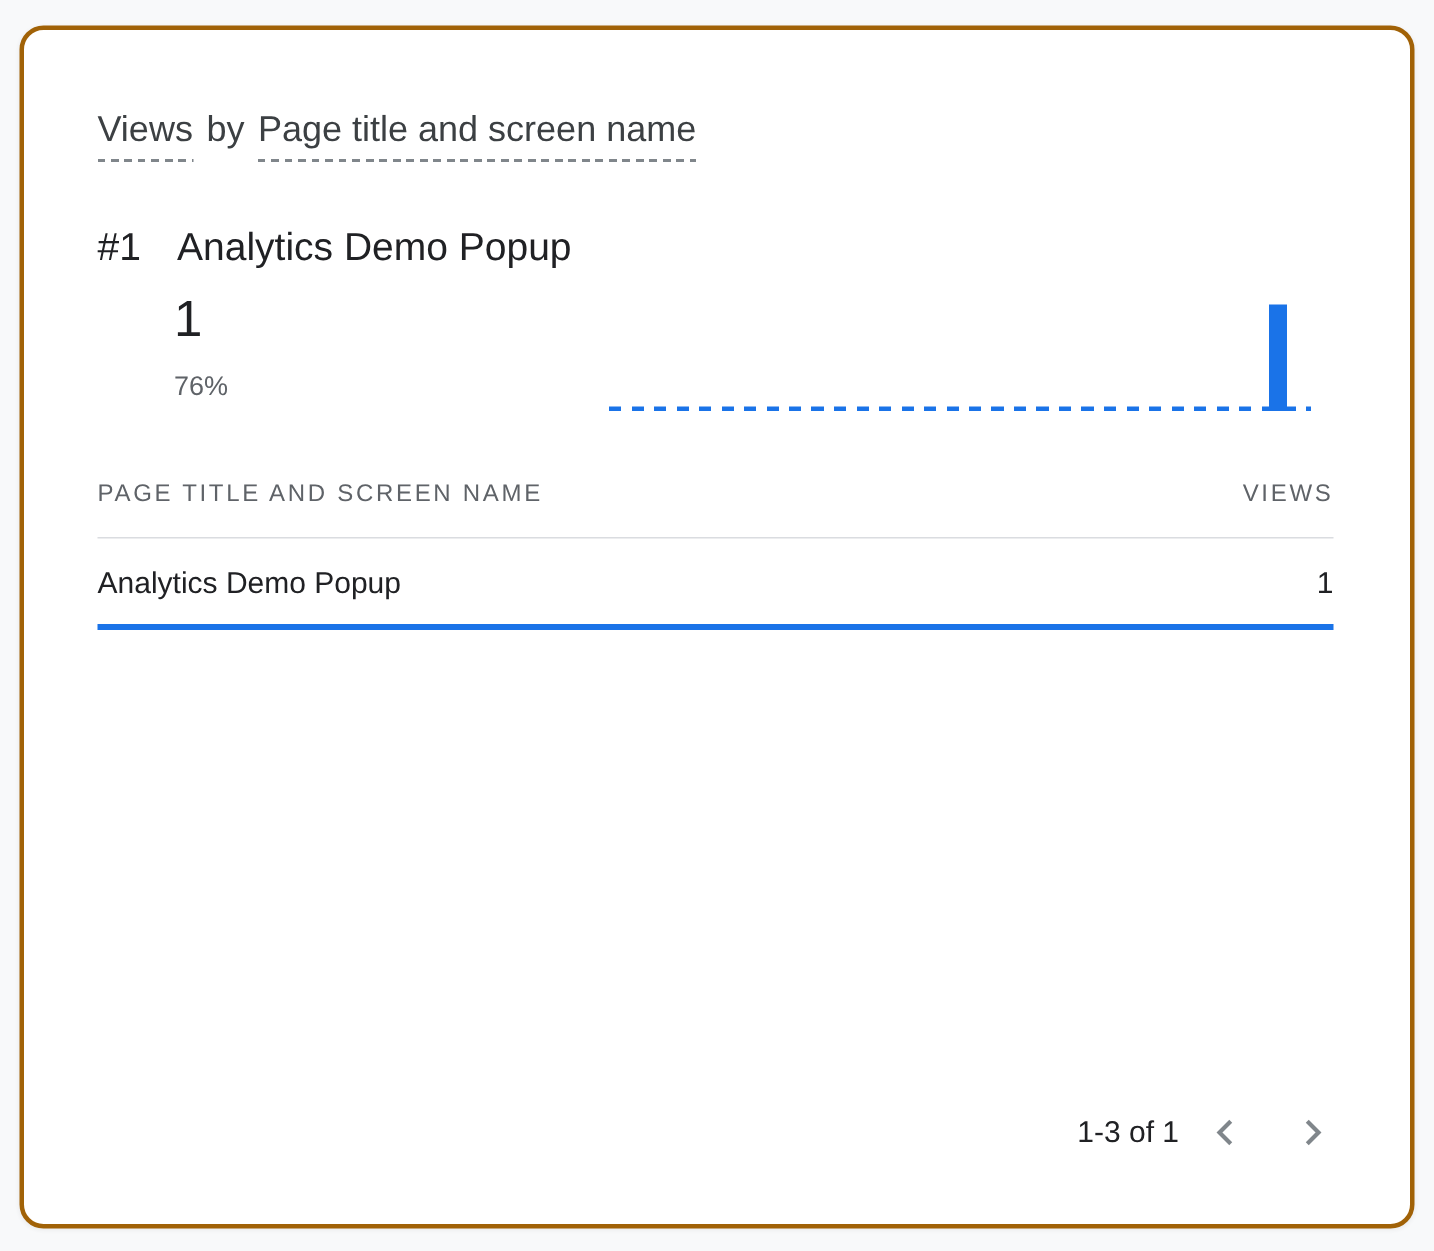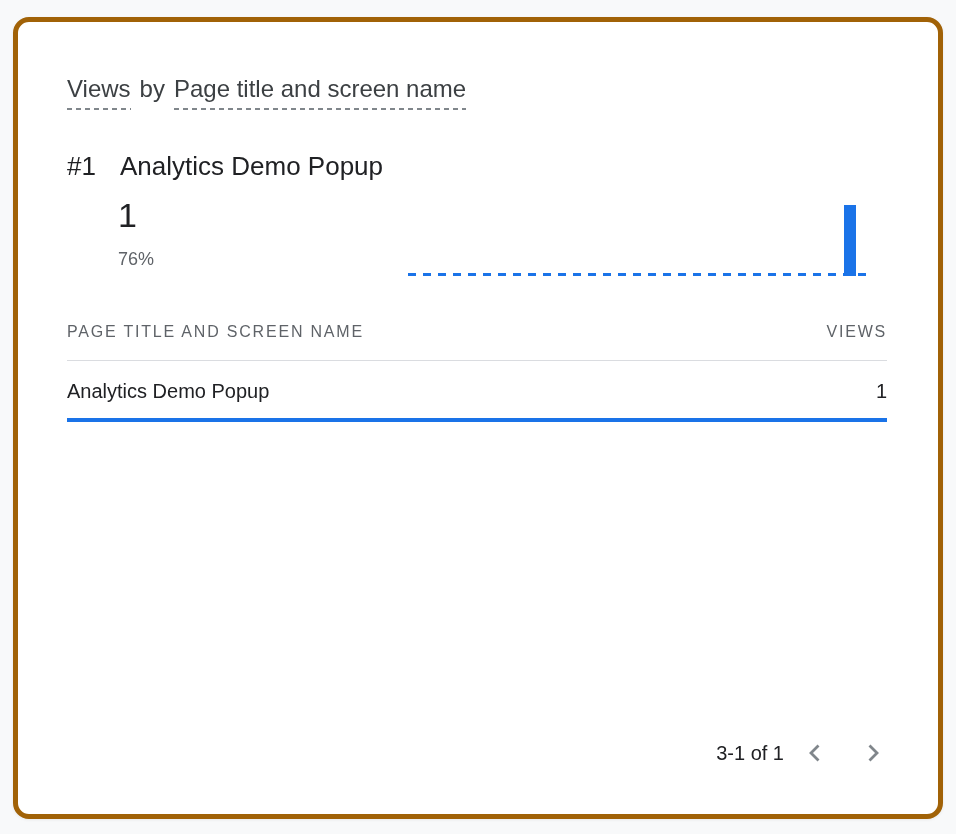--- a/index.html
+++ b/index.html
@@ -6,21 +6,21 @@
   html,body {
     width:956px; height:834px;
     background:#f8f9fa;
     font-family:"Liberation Sans", sans-serif;
     overflow:hidden;
   }
   .card {
     position:absolute; left:13px; top:17px;
     width:930px; height:802px;
     background:#ffffff;
-    border:5px solid #a16207;
+    border:3px solid #a16207;
     border-radius:16px;
     box-shadow:0 1px 3px rgba(60,64,67,.08);
     padding:52px 51px 0 49px;
   }
   
   .card-title {
     font-size:24px; line-height:30px;
     color:#3c4043;
     white-space:nowrap;
   }
@@ -109,21 +109,21 @@
       <span>VIEWS</span>
     </div>
     <div class="table-row">
       <span>Analytics Demo Popup</span>
       <span>1</span>
     </div>
     <div class="row-progress-bar"></div>
   </div>
 
   <div class="pagination">
-    <span>3-1 of 1</span>
+    <span>1-3 of 1</span>
     <button class="page-btn prev">
       <span>
         <svg width="24" height="24" viewBox="0 0 24 24">
           <path d="M15.5 4.5 L8 12 L15.5 19.5" fill="none" stroke="#80868b" stroke-width="2.8"></path>
         </svg>
       </span>
     </button>
     <button class="page-btn next">
       <span>
         <svg width="24" height="24" viewBox="0 0 24 24">

